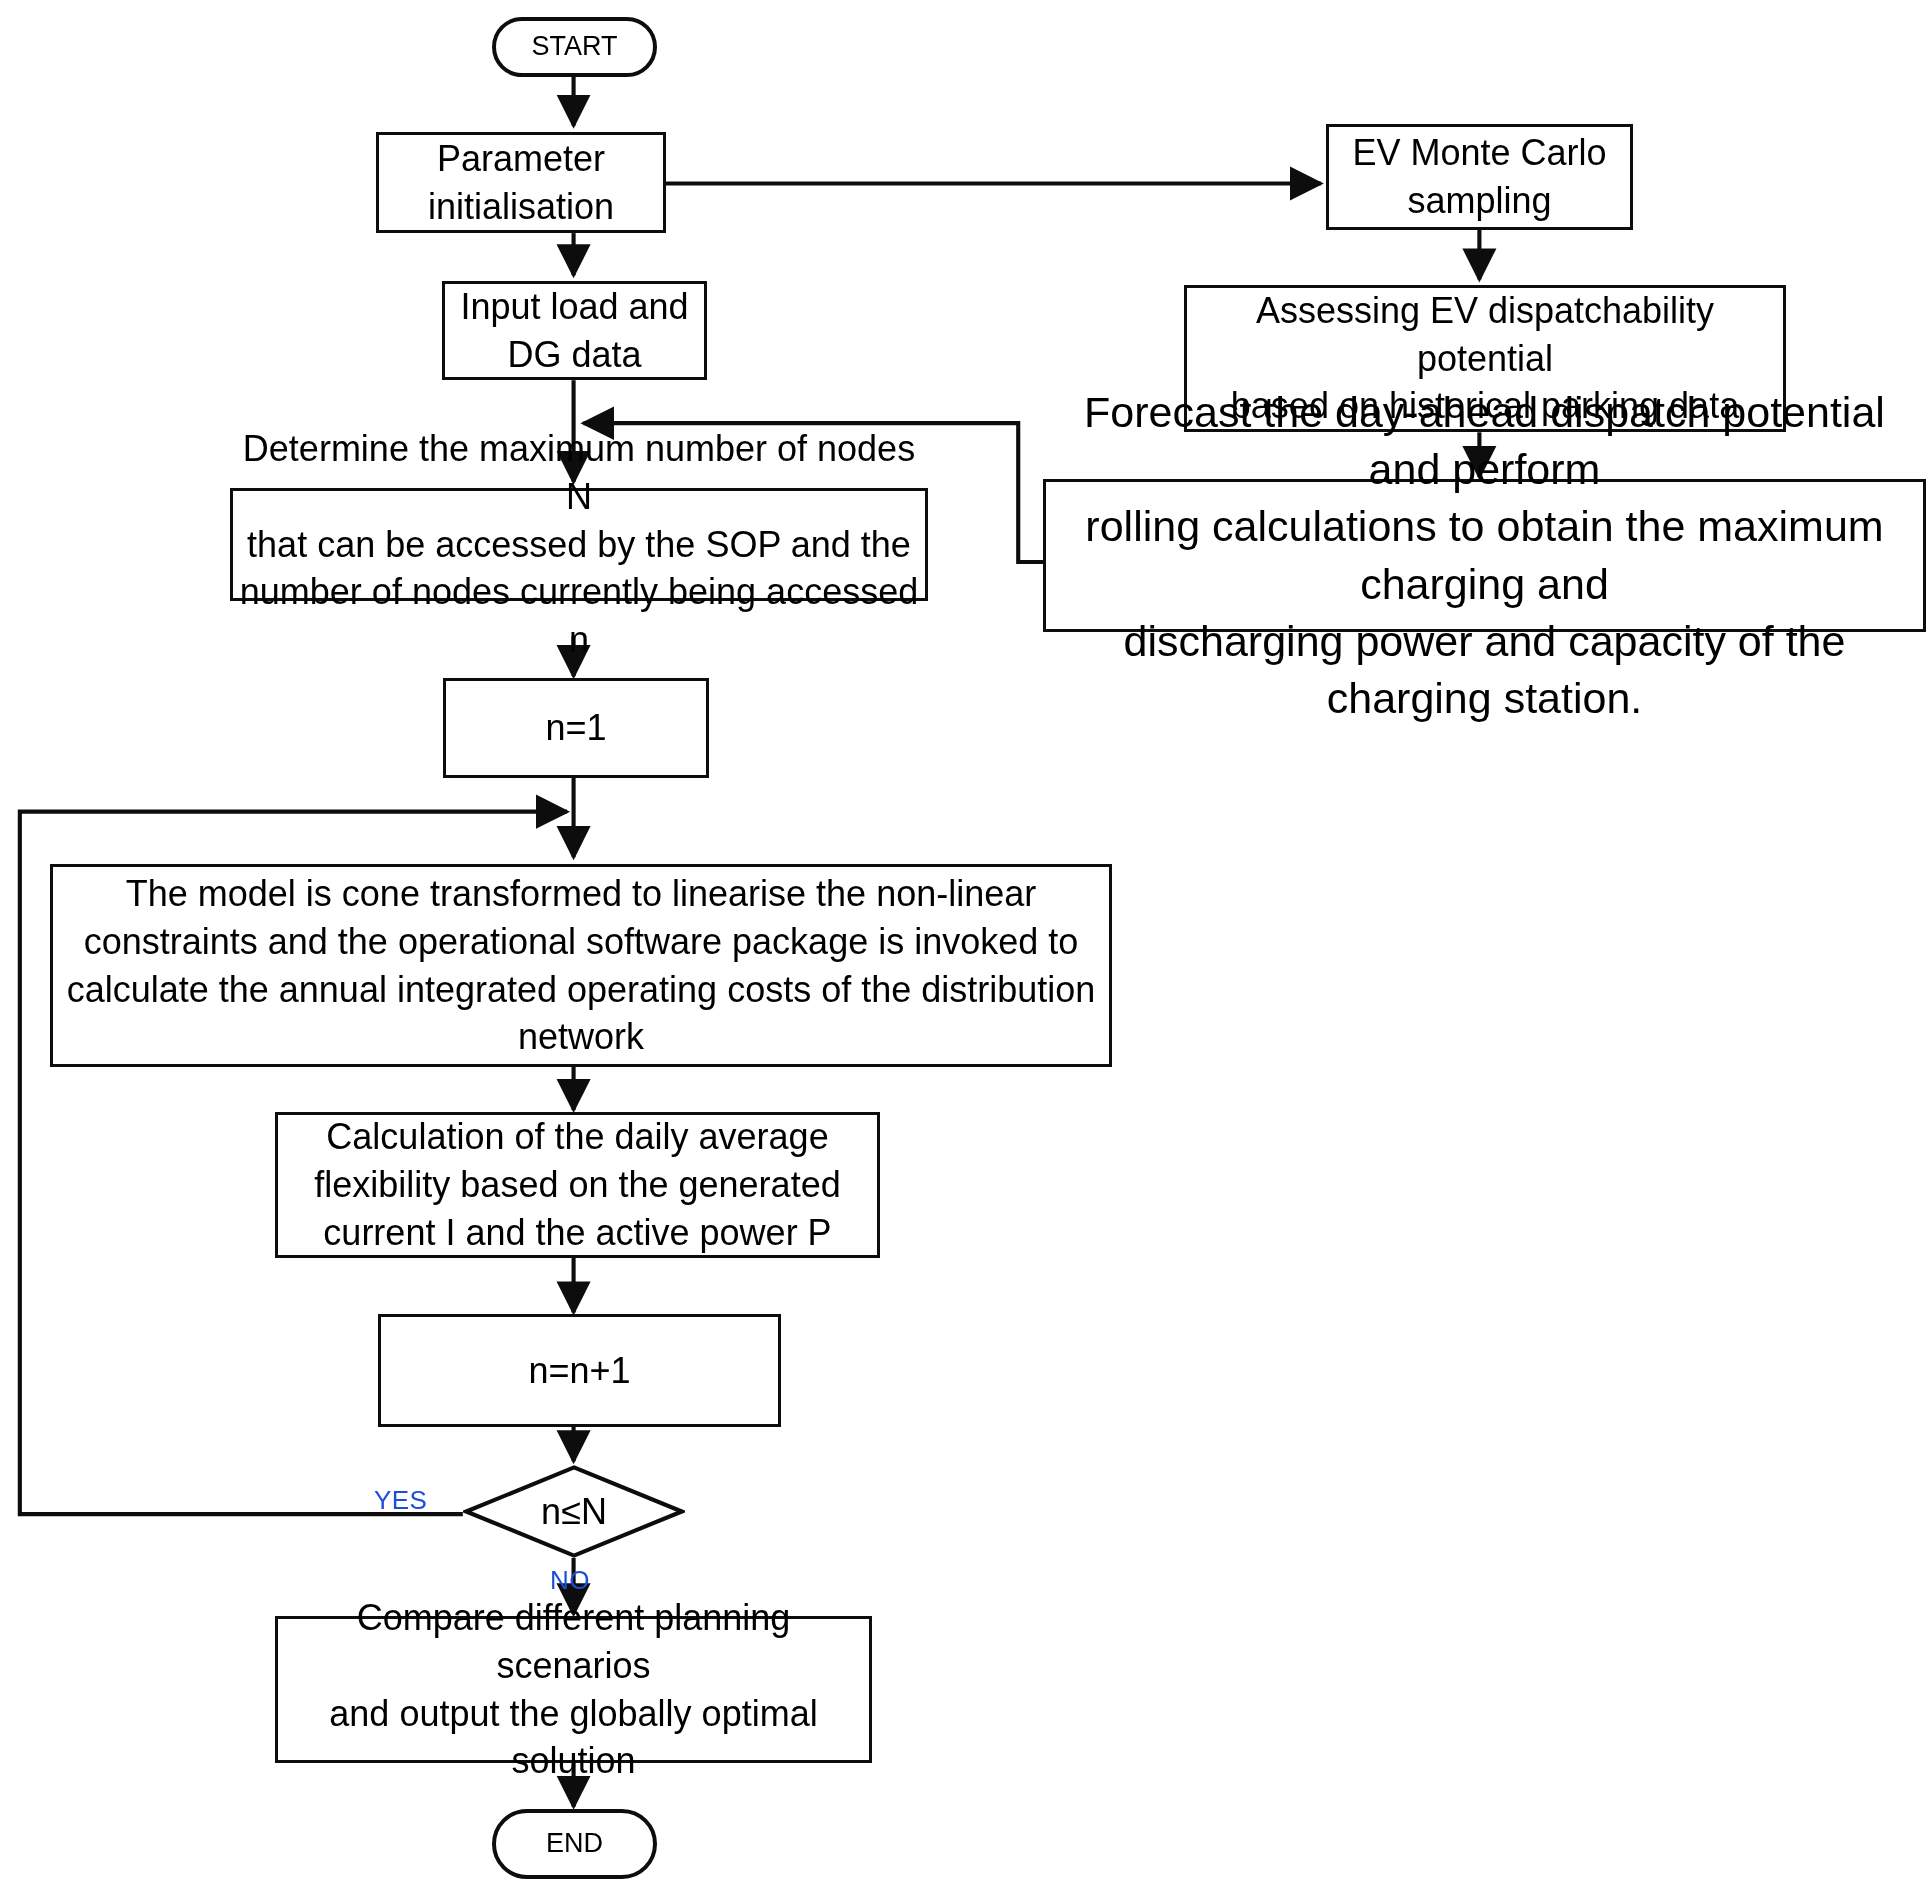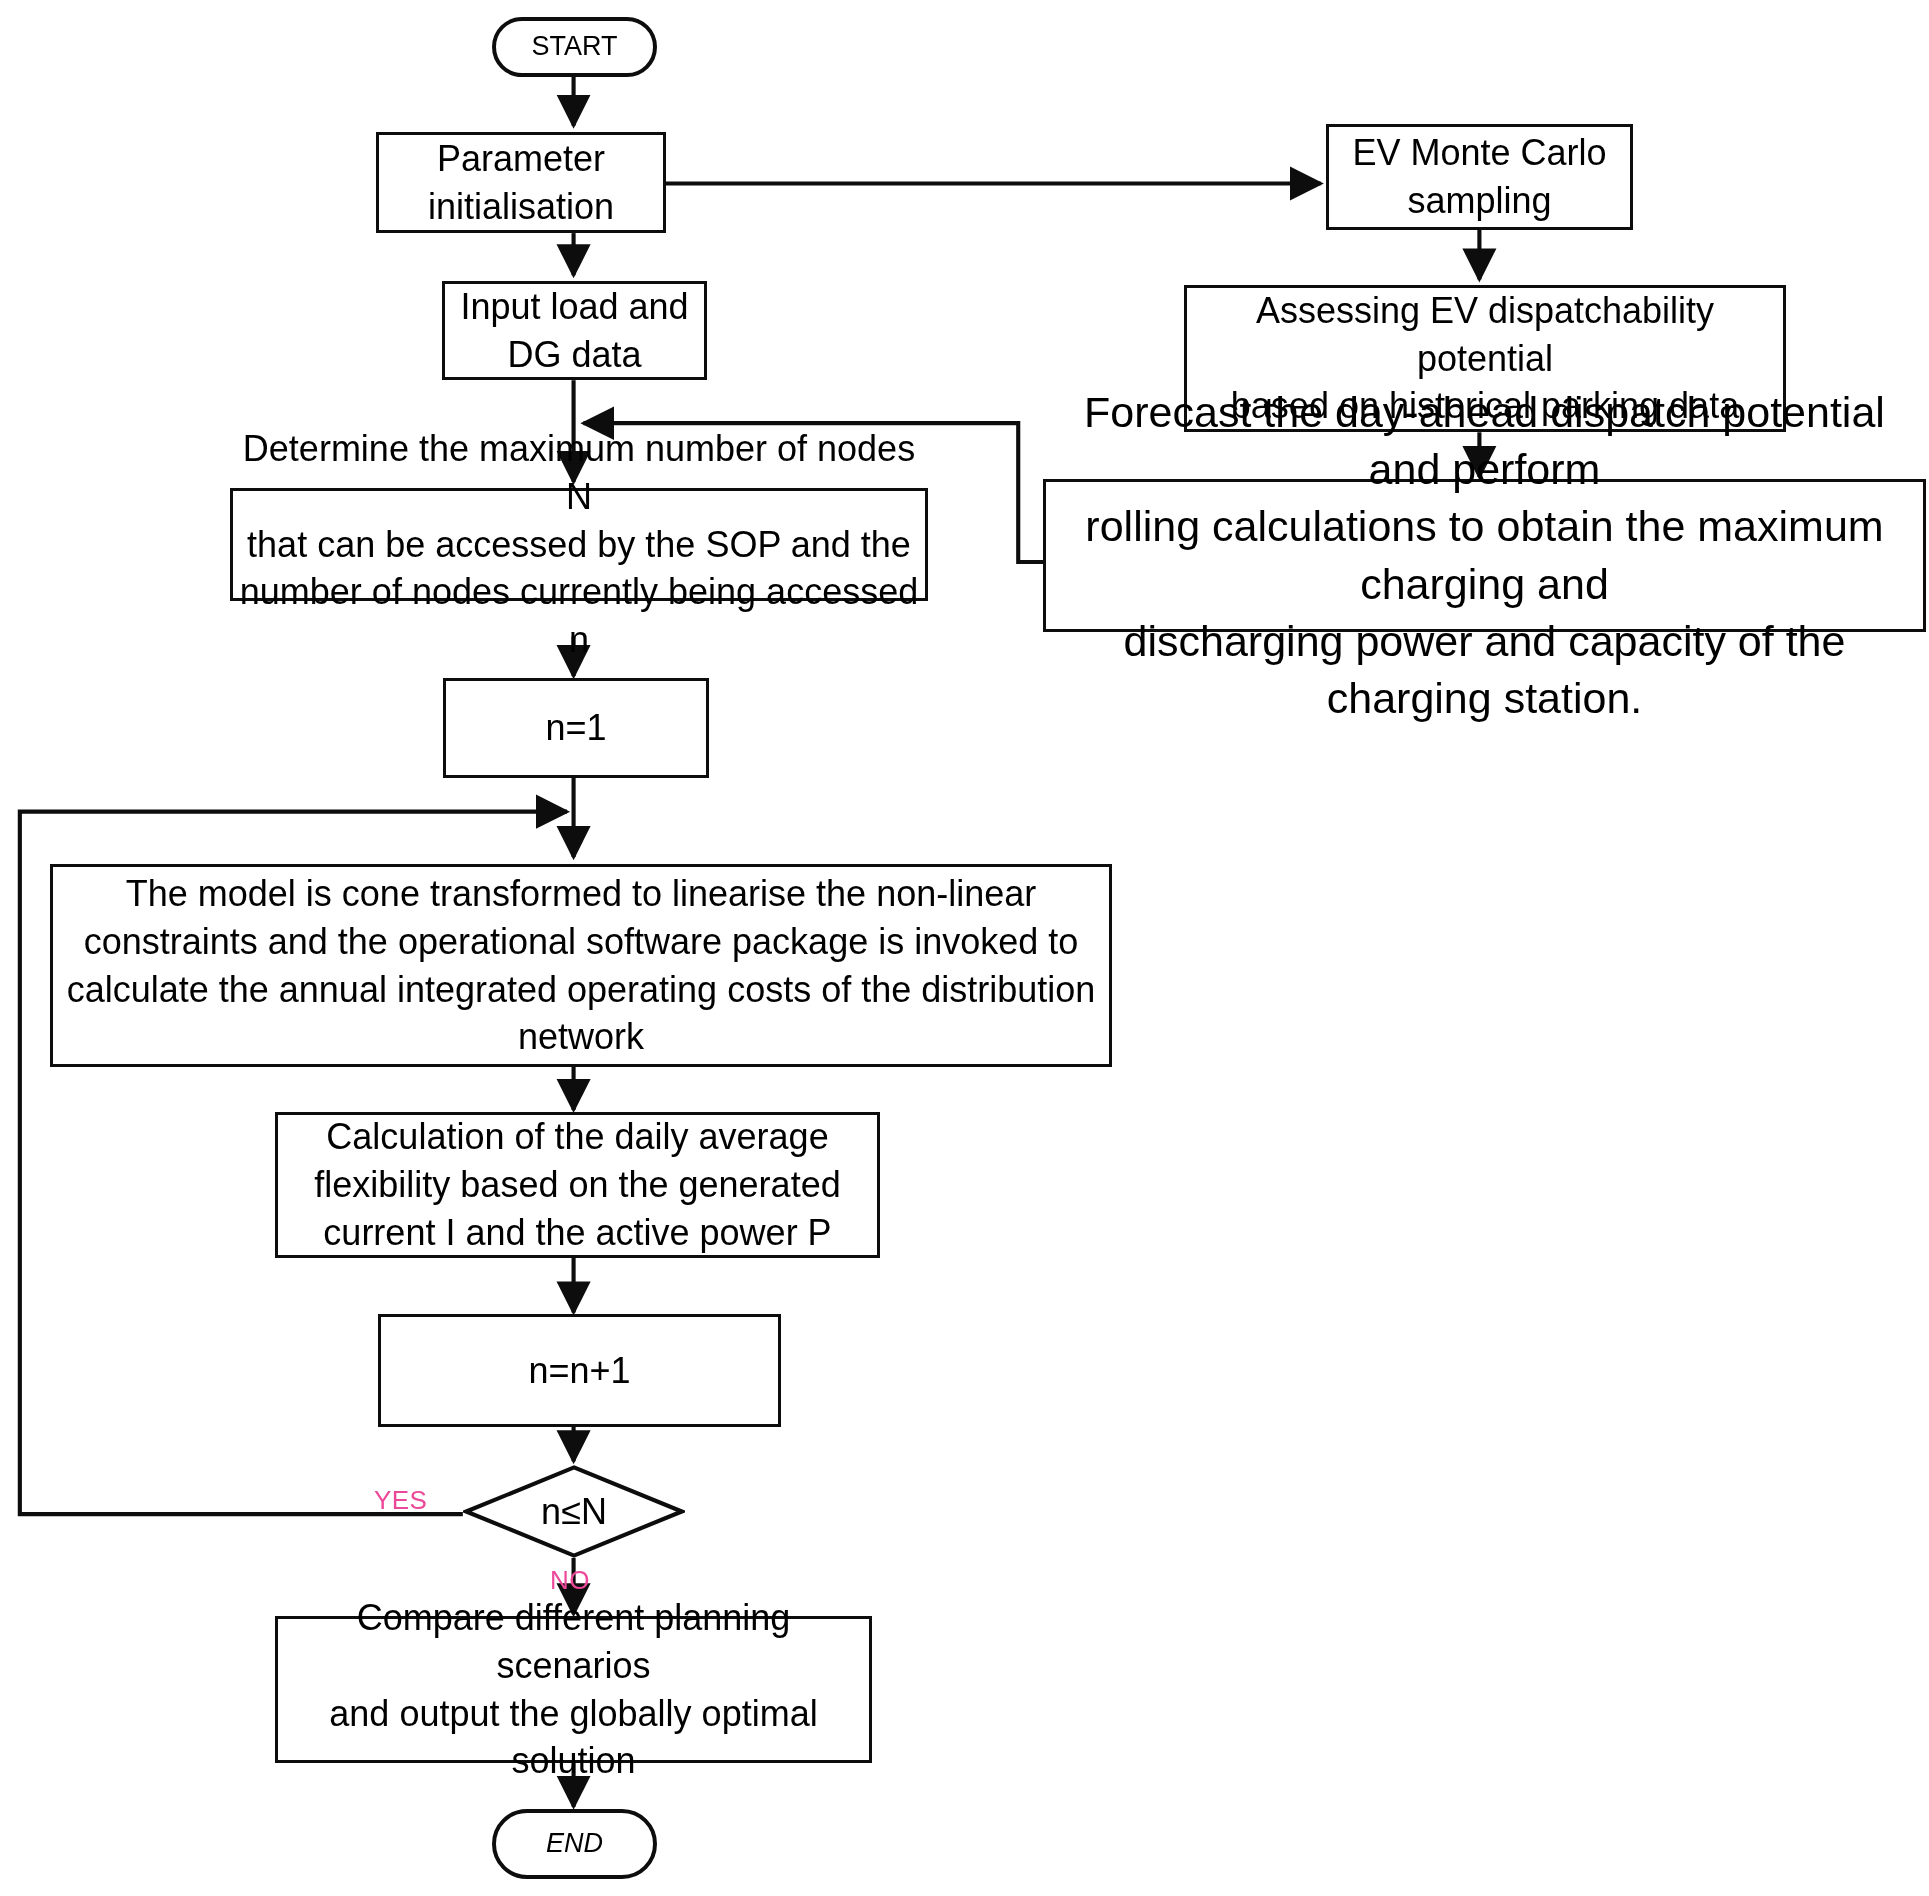--- a/index.html
+++ b/index.html
@@ -63,21 +63,21 @@
     position: relative;
     z-index: 3;
     font-size: 36px;
     color: #000;
     letter-spacing: 0px;
     pointer-events: none;
   }
   .edge-label {
     position: absolute;
     font-size: 26px;
-    color: #ec4899;
+    color: #1d4ed8;
     z-index: 3;
     letter-spacing: 0.4px;
   }
 </style>
 </head>
 <body>
 
 <div id="canvas">
 
   <svg id="svg-layer" viewBox="0 0 2334 2294" xmlns="http://www.w3.org/2000/svg">
@@ -165,21 +165,21 @@
     </svg>
     <span class="diamond-label">n≤N</span>
   </div>
 
   <div class="node process" style="left:275px; top:1616px; width:597px; height:147px;">
     <span class="txt">Compare different planning scenarios
 and output the globally optimal
 solution</span>
   </div>
 
-  <div class="node terminator" style="left:492px; top:1809px; width:165px; height:70px;font-style:italic;">
+  <div class="node terminator" style="left:492px; top:1809px; width:165px; height:70px;">
     <span class="txt">END</span>
   </div>
 
   <div class="node process" style="left:1326px; top:124px; width:307px; height:106px;">
     <span class="txt">EV Monte Carlo
 sampling</span>
   </div>
 
   <div class="node process" style="left:1184px; top:285px; width:602px; height:147px;">
     <span class="txt">Assessing EV dispatchability potential

